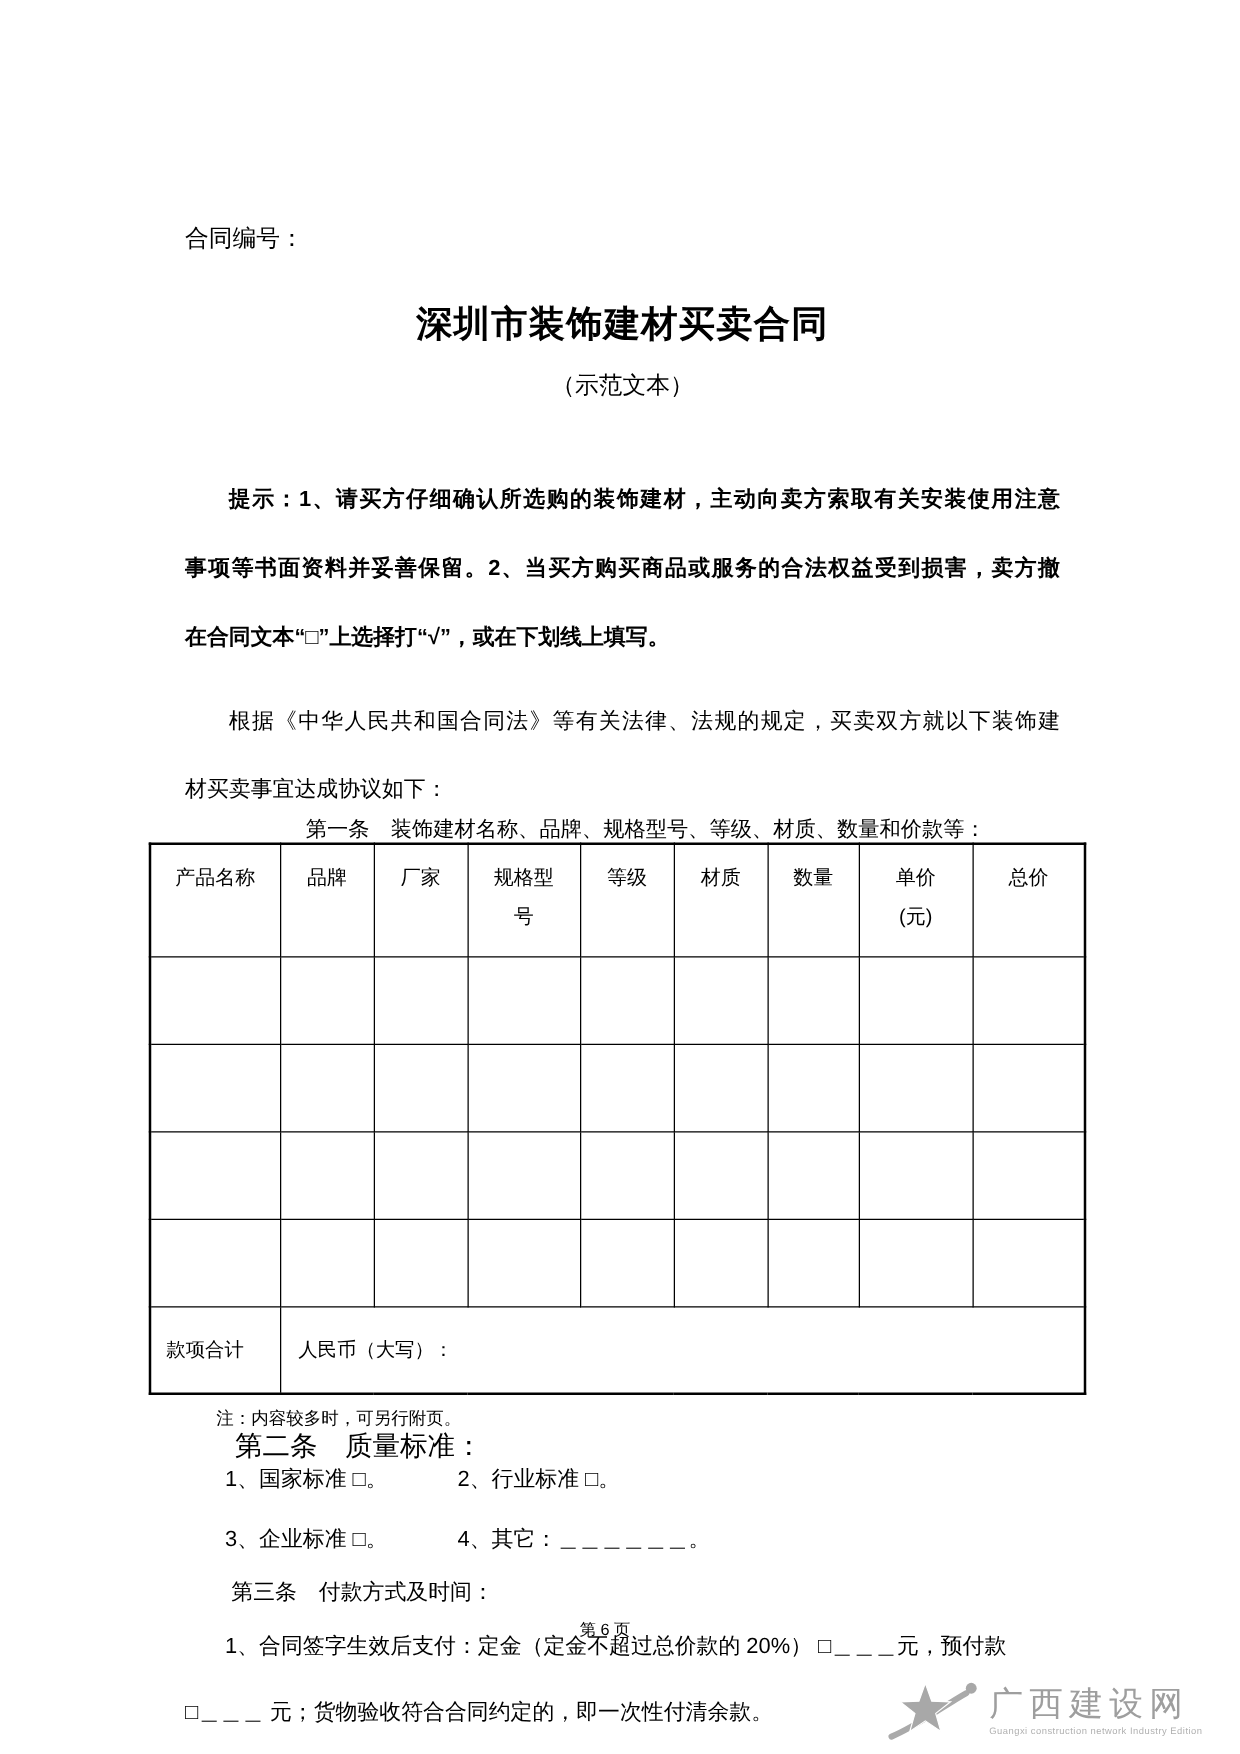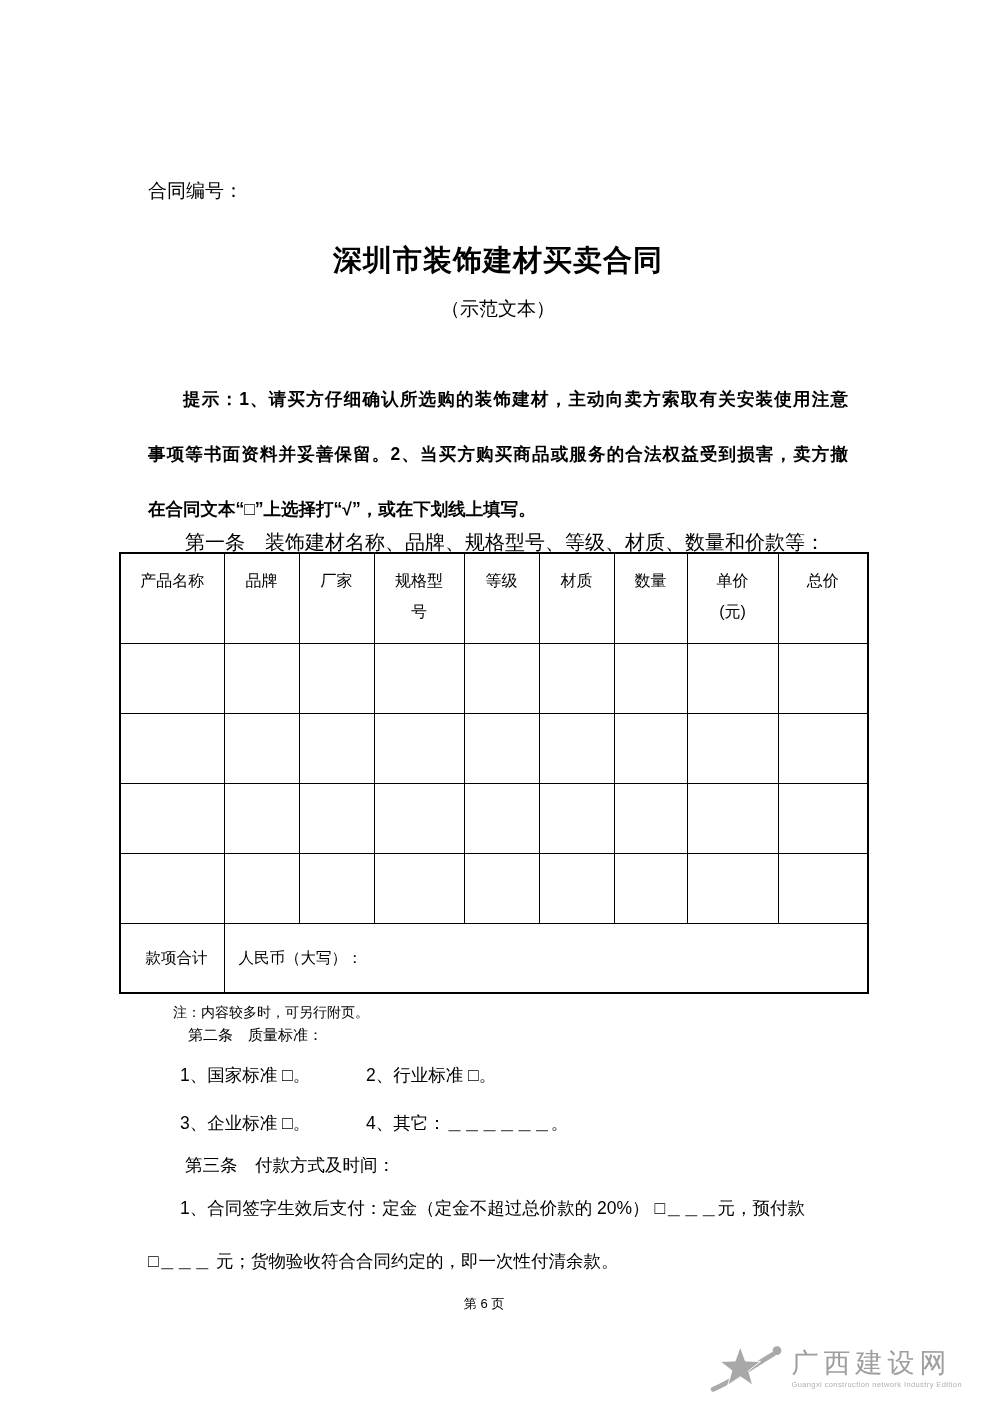--- a/index.html
+++ b/index.html
@@ -16,35 +16,35 @@
 
   .notice { margin-top:50px; font-weight:700; font-size:17.5px; }
   .notice .line { line-height:55px; }
   .notice .line.indent { text-indent:2em; }
   .line.fill { text-align:justify; text-align-last:justify; }
 
   .intro { margin-top:12px; font-size:17.5px; }
   .intro .line { line-height:55px; }
   .intro .line.indent { text-indent:2em; }
 
-  .article1-heading { margin-top:-8px; margin-left:37px; font-size:20px; line-height:26px; }
+  .article1-heading { margin-top:-8px; margin-left:37px; font-size:17px; line-height:26px;text-align:center; }
 
   table.materials { border-collapse:collapse; table-layout:fixed; width:748px; margin-left:-29px; margin-top:-3px; border:2px solid #000; }
   table.materials th, table.materials td { border:1px solid #000; padding:16px; }
   table.materials th { font-weight:400; font-size:16px; text-align:center; vertical-align:top; padding-top:11px; line-height:31px; height:69px; box-sizing:border-box; }
   table.materials .th-unit span { display:block; }
   table.materials tr.body-row td { height:37px; }
   table.materials tr.total-row td { height:36px; font-size:15.5px; vertical-align:middle; }
-  table.materials tr.total-row td.t-label { padding-left:12px;text-align:right; }
+  table.materials tr.total-row td.t-label { padding-left:12px; }
   table.materials tr.total-row td.t-value { padding-left:14px; }
 
   .attachment-note { margin-top:8px; margin-left:25px; font-size:14px; line-height:20px; }
-  .article2-heading { margin-top:0px; margin-left:40px; font-size:15px; line-height:26px; }
+  .article2-heading { margin-top:0px; margin-left:40px; font-size:22px; line-height:26px; }
   .std-row { display:flex; margin-left:32px; font-size:17.5px; line-height:26px; }
-  .std-row.r1 { margin-top:14px; }
+  .std-row.r1 { }
   .std-row.r2 { margin-top:22px; }
   .std-item.first { width:186px; }
   .article3-heading { margin-top:16px; margin-left:37px; font-size:17.5px; line-height:26px; }
   .pay-line1 { margin-top:17px; margin-left:32px; font-size:17.5px; line-height:26px; }
   .pay-line2 { margin-top:27px; font-size:17.5px; line-height:26px; }
 
   .page-footer { position:absolute; left:0; top:1294px; width:100%; text-align:center; font-size:13px; line-height:20px; }
 
   .watermark { position:absolute; right:6px; bottom:6px; display:flex; align-items:center; }
   .wm-star { margin-right:4px; }
@@ -61,20 +61,24 @@
 
     <div class="doc-title">深圳市装饰建材买卖合同</div>
     <div class="doc-subtitle">（示范文本）</div>
 
     <div class="notice">
       <div class="line indent fill">提示：1、请买方仔细确认所选购的装饰建材，主动向卖方索取有关安装使用注意</div>
       <div class="line fill">事项等书面资料并妥善保留。2、当买方购买商品或服务的合法权益受到损害，卖方撤</div>
       <div class="line">在合同文本“□”上选择打“√”，或在下划线上填写。</div>
     </div>
 
+    <div class="intro">
+      <div class="line indent fill">根据《中华人民共和国合同法》等有关法律、法规的规定，买卖双方就以下装饰建</div>
+      <div class="line">材买卖事宜达成协议如下：</div>
+    </div>
 
     <div class="article1-heading">第一条　装饰建材名称、品牌、规格型号、等级、材质、数量和价款等：</div>
 
     <table class="materials">
       <colgroup>
         <col style="width:104px">
           <col style="width:75px">
           <col style="width:75px">
         <col style="width:90px">
           <col style="width:75px">

